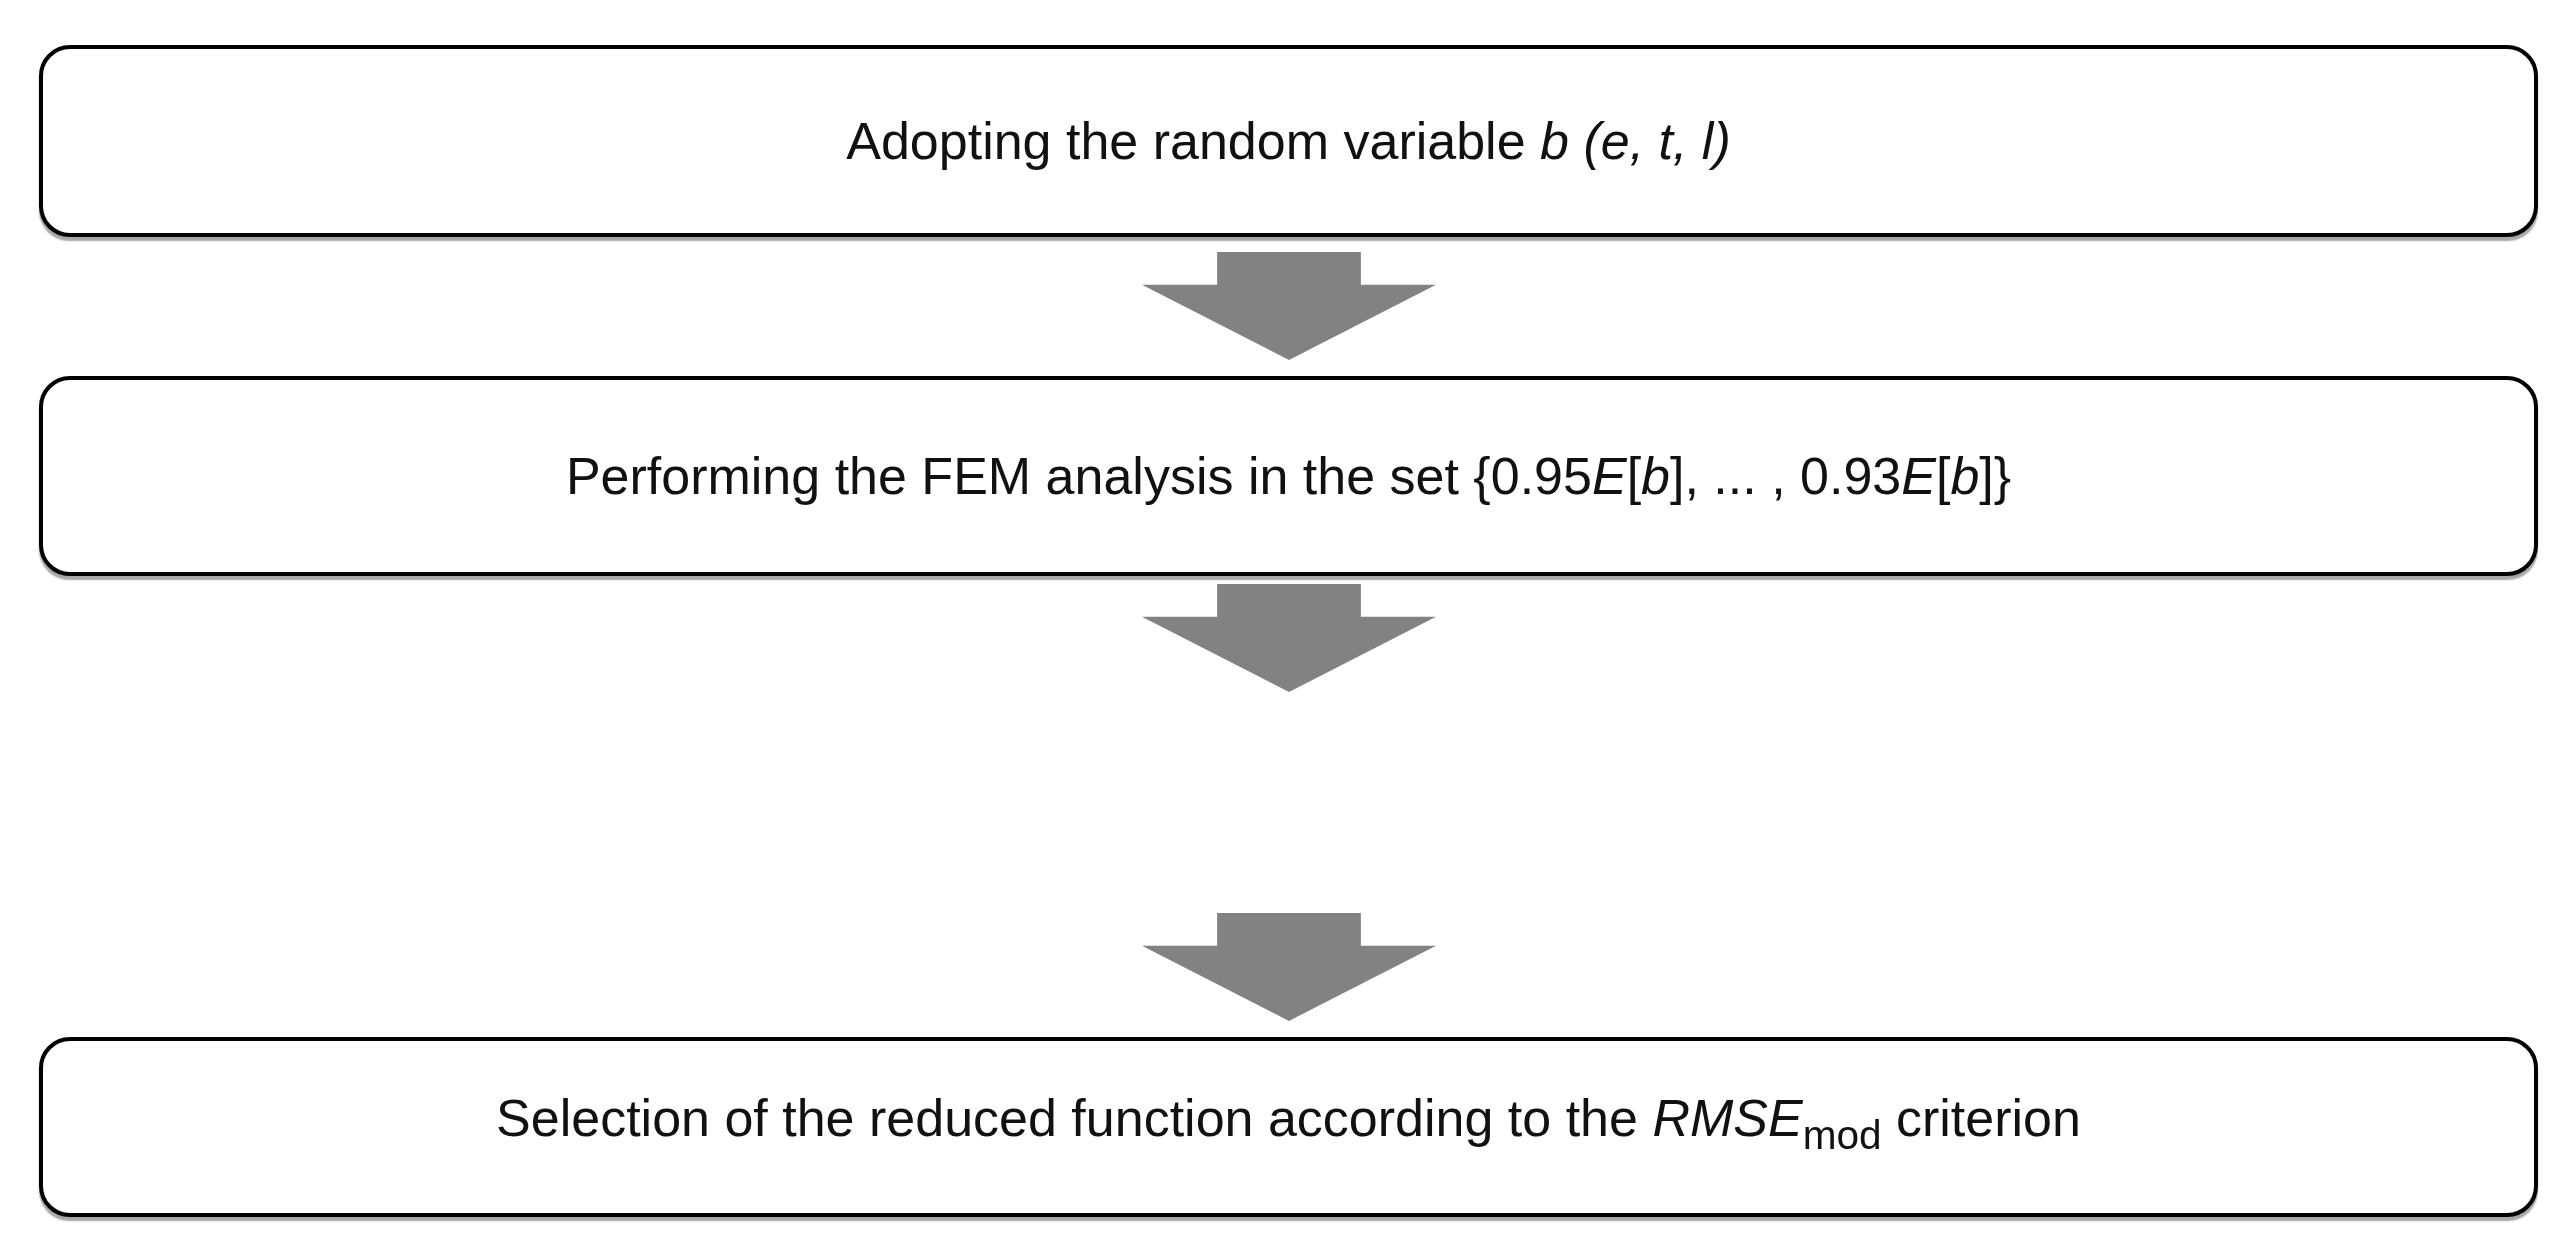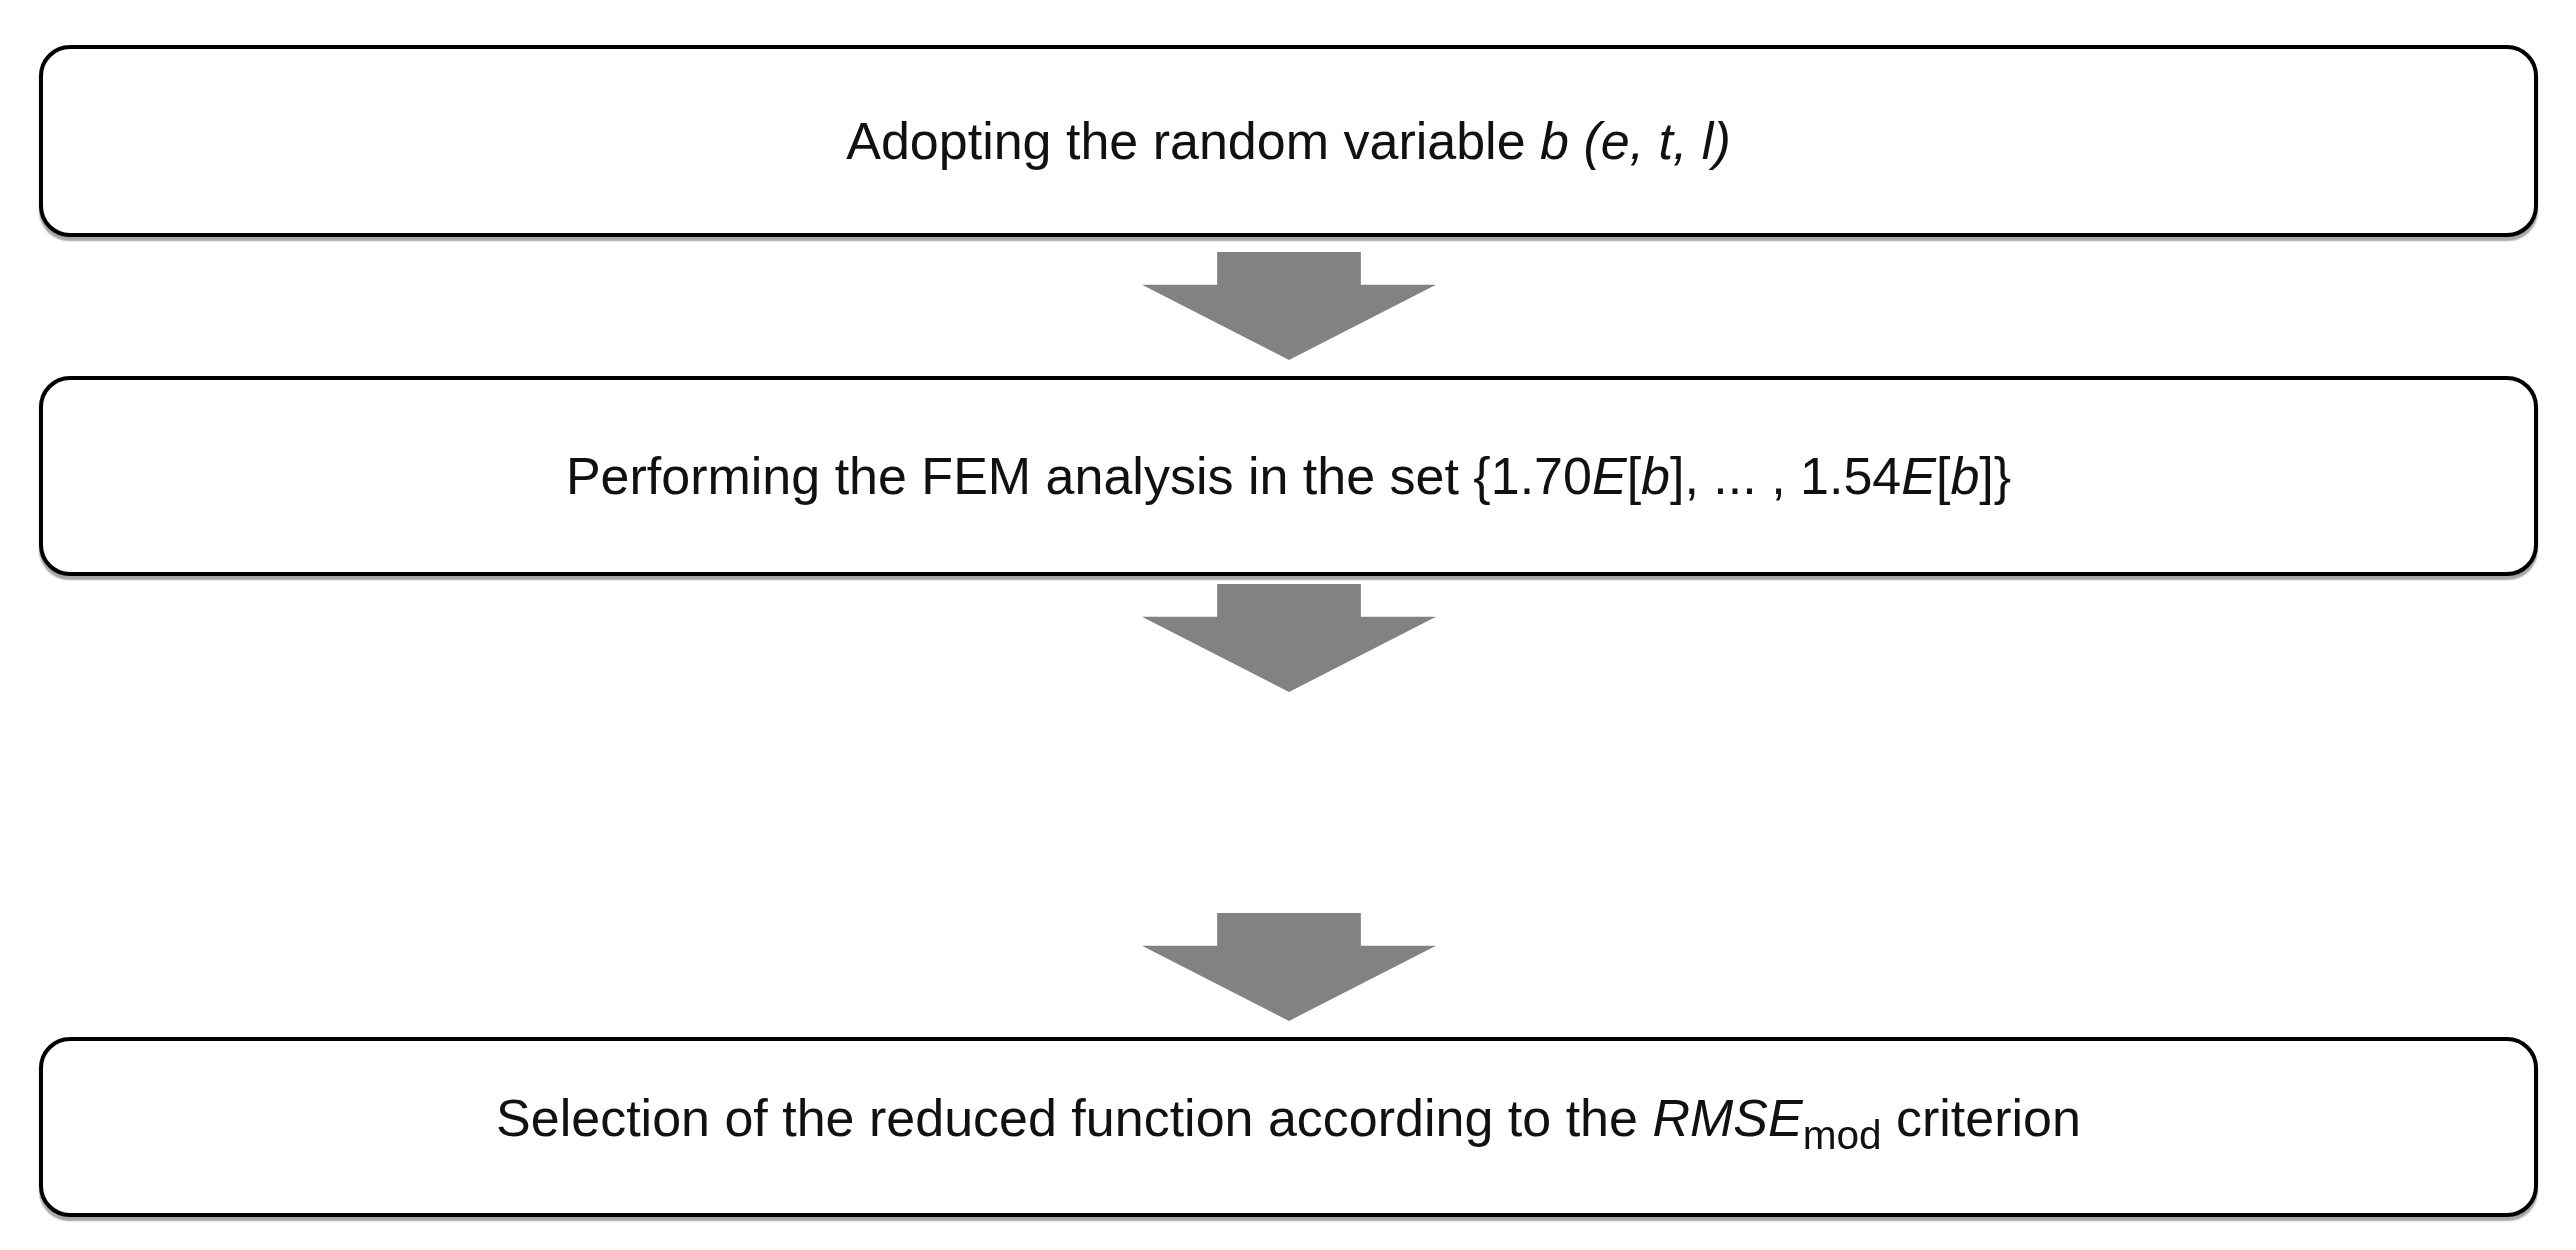--- a/index.html
+++ b/index.html
@@ -69,21 +69,21 @@
     <span class="box-label"><span>Adopting the random variable </span><span class="italic">b (e, t, l)</span></span>
   </div>
 
   <div class="flow-arrow a1">
     <svg viewBox="0 0 360 132" aria-hidden="true">
       <polygon points="92,0 268,0 268,40 360,40 180,132 0,40 92,40" fill="#828282"></polygon>
     </svg>
   </div>
 
   <div class="flow-box b2" style="background: rgb(255, 255, 255); color: rgb(17, 17, 17);">
-    <span class="box-label"><span>Performing the FEM analysis in the set {1.70</span><span class="italic">E</span><span>[</span><span class="italic">b</span><span>], ... , 1.54</span><span class="italic">E</span><span>[</span><span class="italic">b</span><span>]}</span></span>
+    <span class="box-label"><span>Performing the FEM analysis in the set {0.95</span><span class="italic">E</span><span>[</span><span class="italic">b</span><span>], ... , 0.93</span><span class="italic">E</span><span>[</span><span class="italic">b</span><span>]}</span></span>
   </div>
 
   <div class="flow-arrow a2">
     <svg viewBox="0 0 360 132" aria-hidden="true">
       <polygon points="92,0 268,0 268,40 360,40 180,132 0,40 92,40" fill="#828282"></polygon>
     </svg>
   </div>
 
 
   <div class="flow-arrow a3">

